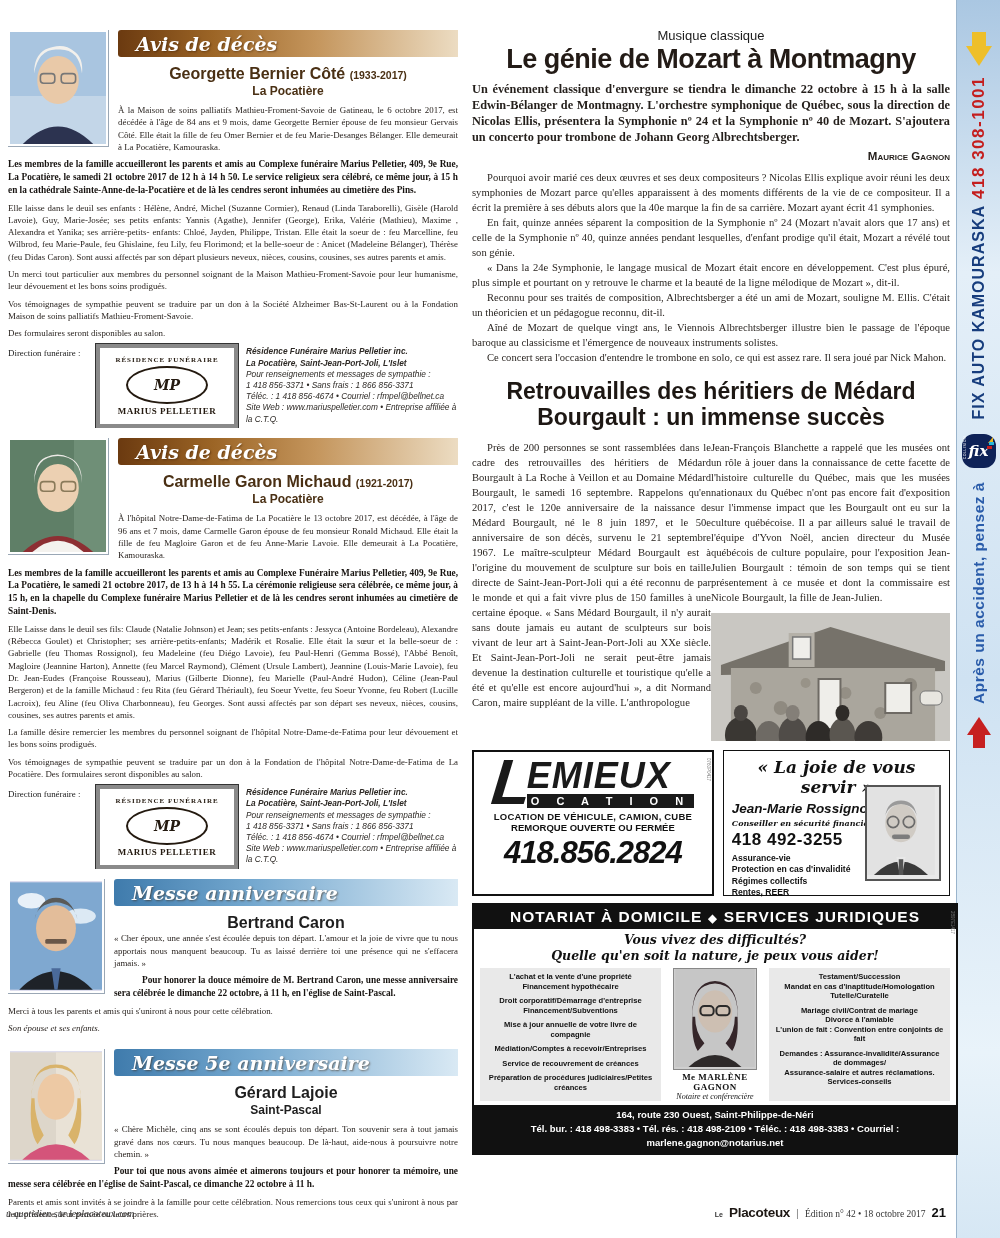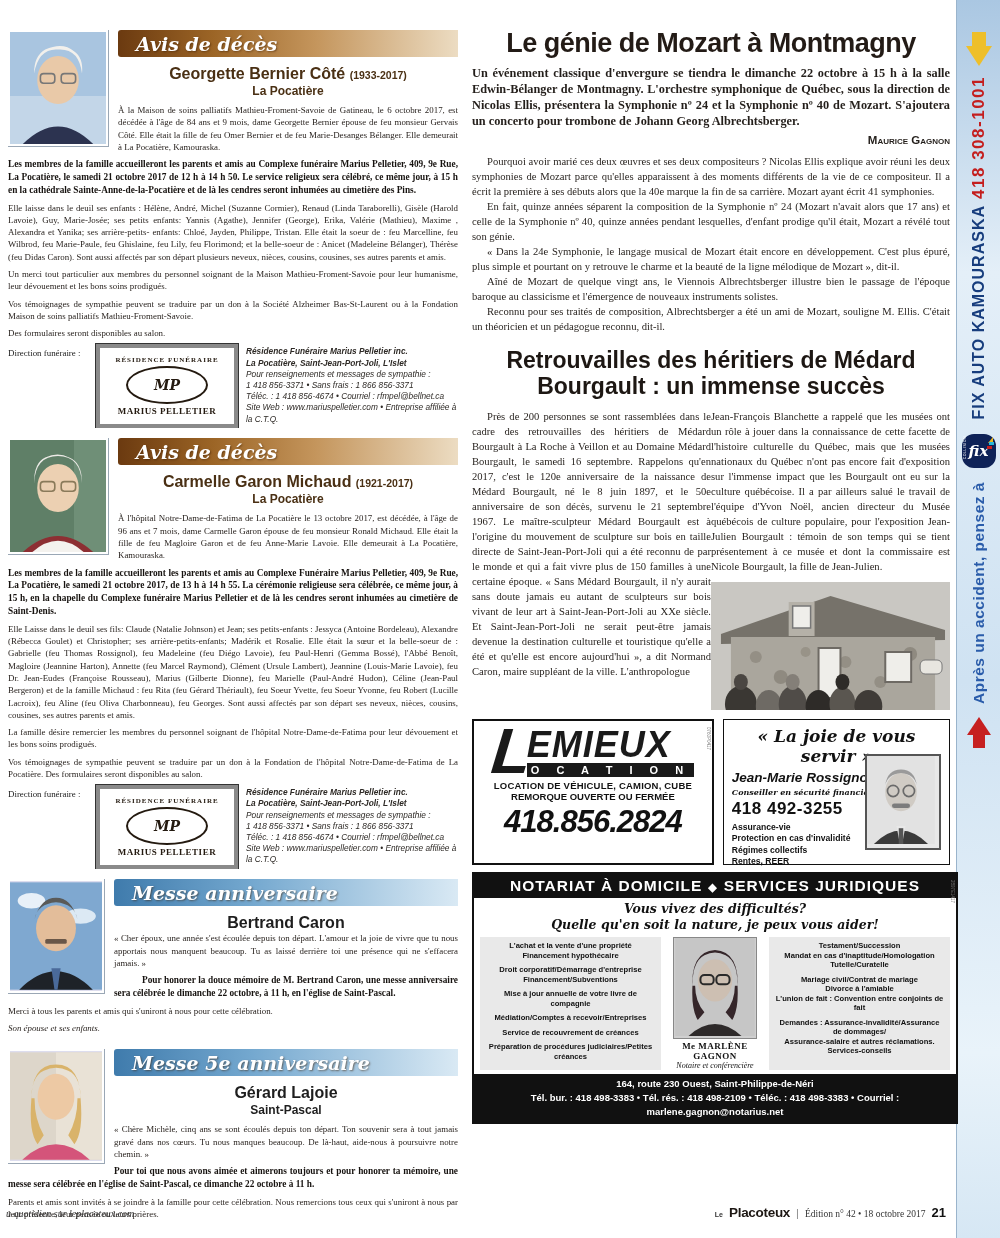--- a/index.html
+++ b/index.html
@@ -260,29 +260,31 @@
       <h3>Saint-Pascal</h3>
       <p class="quote">« Chère Michèle, cinq ans se sont écoulés depuis ton départ. Ton souvenir sera à tout jamais gravé dans nos cœurs. Tu nous manques beaucoup. De là-haut, aide-nous à poursuivre notre chemin. »</p>
       <p class="svc">Pour toi que nous avons aimée et aimerons toujours et pour honorer ta mémoire, une messe sera célébrée en l'église de Saint-Pascal, ce dimanche 22 octobre à 11 h.</p>
       <p>Parents et amis sont invités à se joindre à la famille pour cette célébration. Nous remercions tous ceux qui s'uniront à nous par leur présence, leur pensée ou leurs prières.</p>
     </section>
   </div>
 
   <div class="right-col">
 
     <article>
+      <p class="kicker">Musique classique</p>
       <h1 class="headline">Le génie de Mozart à Montmagny</h1>
       <p class="lede">Un événement classique d'envergure se tiendra le dimanche 22 octobre à 15 h à la salle Edwin-Bélanger de Montmagny. L'orchestre symphonique de Québec, sous la direction de Nicolas Ellis, présentera la Symphonie nº 24 et la Symphonie nº 40 de Mozart. S'ajoutera un concerto pour trombone de Johann Georg Albrechtsberger.</p>
       <p class="byline">Maurice Gagnon</p>
       <div class="art">
         <p>Pourquoi avoir marié ces deux œuvres et ses deux compositeurs ? Nicolas Ellis explique avoir réuni les deux symphonies de Mozart parce qu'elles apparaissent à des moments différents de la vie de ce compositeur. Il a écrit la première à ses débuts alors que la 40e marque la fin de sa carrière. Mozart ayant écrit 41 symphonies.</p>
         <p>En fait, quinze années séparent la composition de la Symphonie nº 24 (Mozart n'avait alors que 17 ans) et celle de la Symphonie nº 40, quinze années pendant lesquelles, d'enfant prodige qu'il était, Mozart a révélé tout son génie.</p>
         <p>« Dans la 24e Symphonie, le langage musical de Mozart était encore en développement. C'est plus épuré, plus simple et pourtant on y retrouve le charme et la beauté de la ligne mélodique de Mozart », dit-il.</p>
+        <p>Reconnu pour ses traités de composition, Albrechtsberger a été un ami de Mozart, souligne M. Ellis. C'était un théoricien et un pédagogue reconnu, dit-il.</p>
         <p>Aîné de Mozart de quelque vingt ans, le Viennois Albrechtsberger illustre bien le passage de l'époque baroque au classicisme et l'émergence de nouveaux instruments solistes.</p>
-        <p>Reconnu pour ses traités de composition, Albrechtsberger a été un ami de Mozart, souligne M. Ellis. C'était un théoricien et un pédagogue reconnu, dit-il.</p>
+        <p>Ce concert sera l'occasion d'entendre le trombone en solo, ce qui est assez rare. Il sera joué par Nick Mahon.</p>
       </div>
     </article>
 
     <article>
       <h1 class="headline2">Retrouvailles des héritiers de Médard Bourgault : un immense succès</h1>
       <div class="twocol">
         <div class="col col1">
           <p>Près de 200 personnes se sont rassemblées dans le cadre des retrouvailles des héritiers de Médard Bourgault à La Roche à Veillon et au Domaine Médard Bourgault, le samedi 16 septembre. Rappelons qu'en 2017, c'est le 120e anniversaire de la naissance de Médard Bourgault, né le 8 juin 1897, et le 50e anniversaire de son décès, survenu le 21 septembre 1967. Le maître-sculpteur Médard Bourgault est à l'origine du mouvement de sculpture sur bois en taille directe de Saint-Jean-Port-Joli qui a été reconnu de par le monde et qui a fait vivre plus de 150 familles à une certaine époque. « Sans Médard Bourgault, il n'y aurait sans doute jamais eu autant de sculpteurs sur bois vivant de leur art à Saint-Jean-Port-Joli au XXe siècle. Et Saint-Jean-Port-Joli ne serait peut-être jamais devenue la destination culturelle et touristique qu'elle a été et qu'elle est encore aujourd'hui », a dit Normand Caron, maire suppléant de la ville. L'anthropologue</p>
         </div>
         <div class="col">

